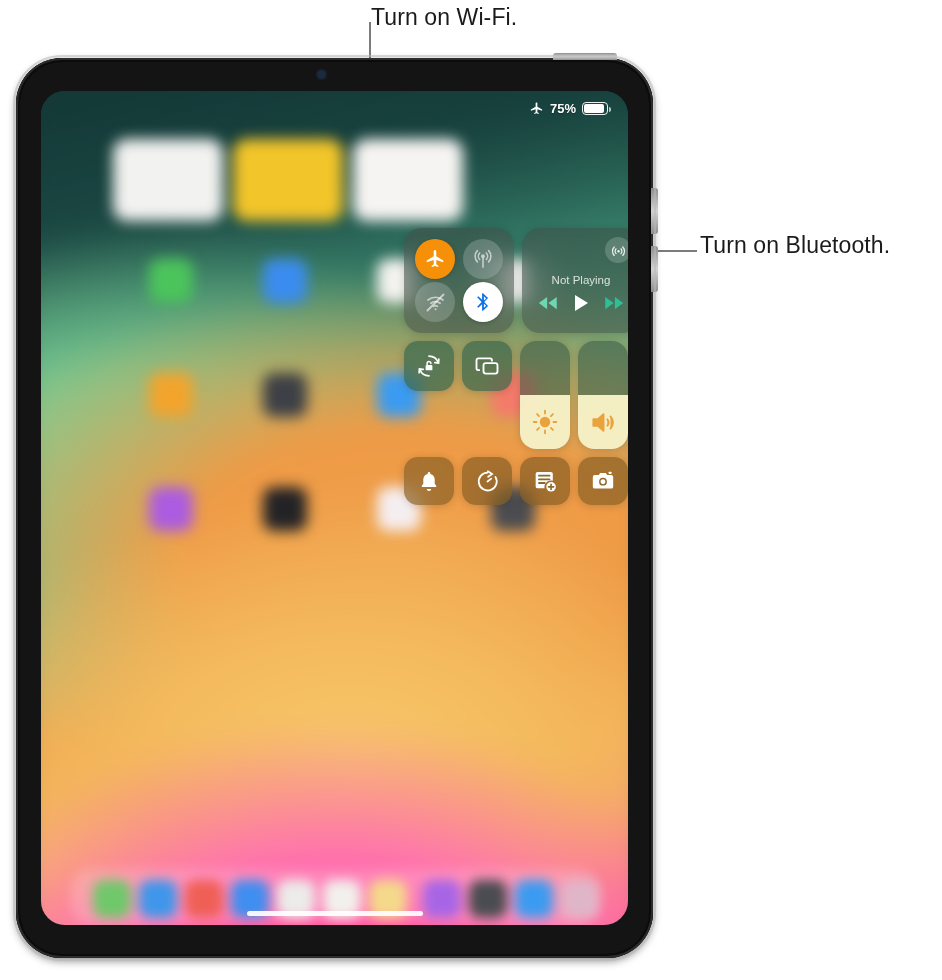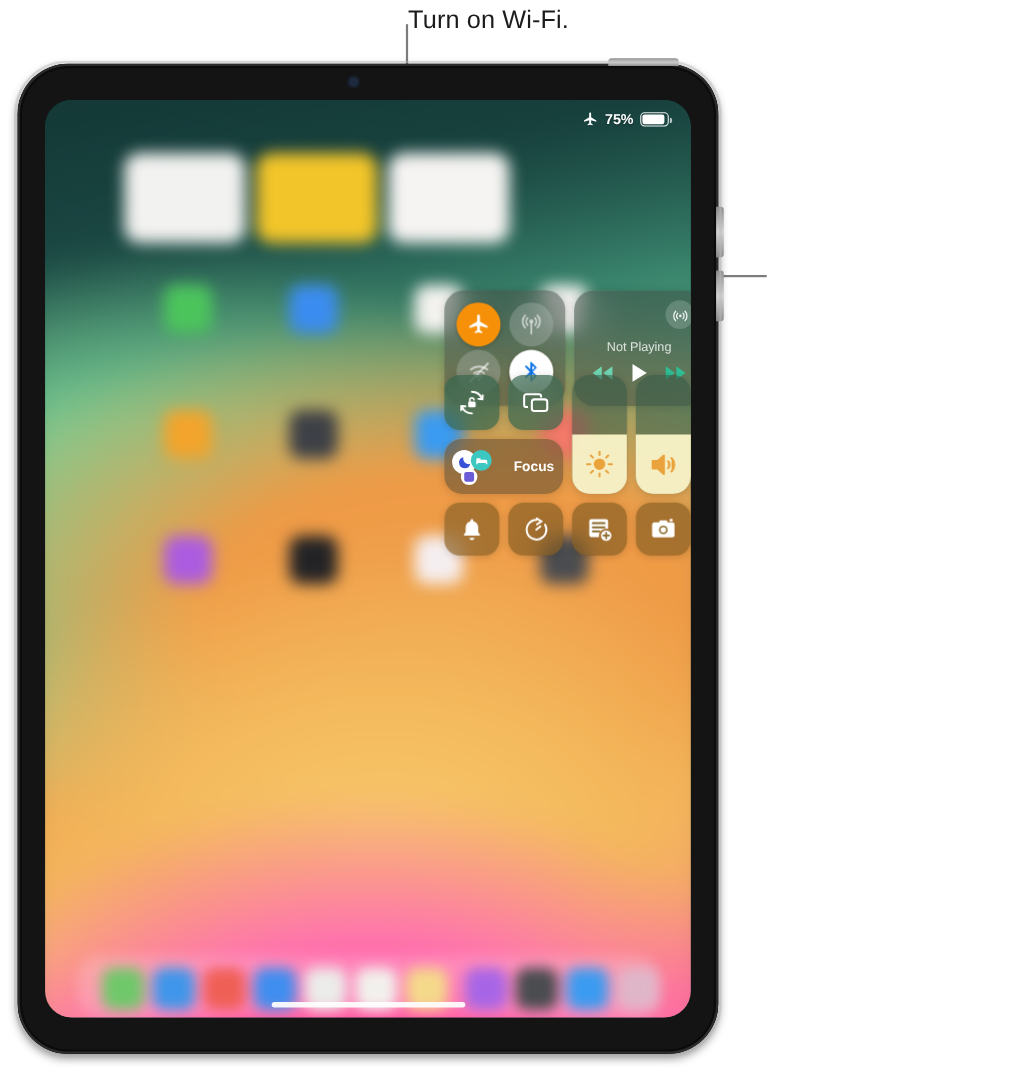--- a/index.html
+++ b/index.html
@@ -122,21 +122,20 @@
   
   #control-center {
     position: absolute; left: 363px; top: 137px;
     width: 236px; height: 277px;
   }
   .cc-module {
     position:absolute; border-radius: 18px;
     background: rgba(60,65,62,.46);
     backdrop-filter: blur(18px);
     box-shadow: 0 1px 8px rgba(0,0,0,.17);
-    margin-top: 36px;
   }
   .cc-tile {
     position:absolute; border-radius: 14px;
     background: rgba(60,70,62,.40);
     backdrop-filter: blur(18px);
     display:flex; align-items:center; justify-content:center;
     box-shadow: 0 1px 8px rgba(0,0,0,.17);
   }
   .round-btn {
     position:absolute; width:40px; height:40px; border-radius:50%;
@@ -202,20 +201,21 @@
 </style>
 </head>
 <body>
 
 <div id="root">
 
   <div class="callout-label" id="callout-wifi-label">Turn on Wi-Fi.</div>
   <div class="leader" id="leader-wifi-v"></div>
   <div class="leader" id="leader-wifi-h"></div>
 
+  <div class="callout-label" id="callout-bt-label">Turn on Bluetooth.</div>
   <div class="leader" id="leader-bt-v"></div>
   <div class="leader" id="leader-bt-h"></div>
 
   <div id="ipad">
     <div class="hw-button" id="btn-power"></div>
     <div class="hw-button" id="btn-vol-up"></div>
     <div class="hw-button" id="btn-vol-dn"></div>
     <div id="front-camera"></div>
 
     <div id="screen">
@@ -350,39 +350,20 @@
           </svg>
         </div>
 
         <div class="cc-tile" id="tile-mirroring" style="background:rgba(40,95,72,.62);">
           <svg class="ic" width="28" height="28" viewBox="0 0 24 24" fill="none" stroke="#fff" stroke-width="1.6">
             <rect x="9" y="9.5" width="12" height="9" rx="2"></rect>
             <path d="M6 15.5H4.6A1.6 1.6 0 0 1 3 13.9V7.1a1.6 1.6 0 0 1 1.6-1.6h10a1.6 1.6 0 0 1 1.6 1.6v1"></path>
           </svg>
         </div>
 
-        <div class="cc-tile" id="tile-focus">
-          <div id="focus-badges">
-            <div class="fb" id="fb-moon">
-              <svg class="ic" width="13" height="13" viewBox="0 0 24 24">
-                <path d="M21 14.3A9.3 9.3 0 0 1 9.7 3 9.4 9.4 0 1 0 21 14.3z" fill="#3a52d8"></path>
-              </svg>
-            </div>
-            <div class="fb" id="fb-bed">
-              <svg class="ic" width="12" height="12" viewBox="0 0 24 24">
-                <path d="M2 11v7h2.6v-2h14.8v2H22v-5a3 3 0 0 0-3-3H9.6V7H4a2 2 0 0 0-2 2v2z" fill="#fff"></path>
-                <circle cx="6.3" cy="10.3" r="2" fill="#fff"></circle>
-              </svg>
-            </div>
-            <div class="fb" id="fb-third">
-              <div id="fb-third-inner"></div>
-            </div>
-          </div>
-          <span id="focus-label">Focus</span>
-        </div>
 
         <div class="cc-slider" id="slider-brightness">
           <div class="slider-fill" id="fill-brightness" style="height: 50%;">
             <svg class="ic" width="26" height="26" viewBox="0 0 24 24" fill="none" stroke="#eaa33c" stroke-width="1.7" stroke-linecap="round">
               <circle cx="12" cy="12" r="4" fill="#eaa33c"></circle>
               <line x1="12" y1="1.6" x2="12" y2="4.2"></line>
                 <line x1="12" y1="19.8" x2="12" y2="22.4"></line>
               <line x1="1.6" y1="12" x2="4.2" y2="12"></line>
                 <line x1="19.8" y1="12" x2="22.4" y2="12"></line>
               <line x1="4.7" y1="4.7" x2="6.5" y2="6.5"></line>

